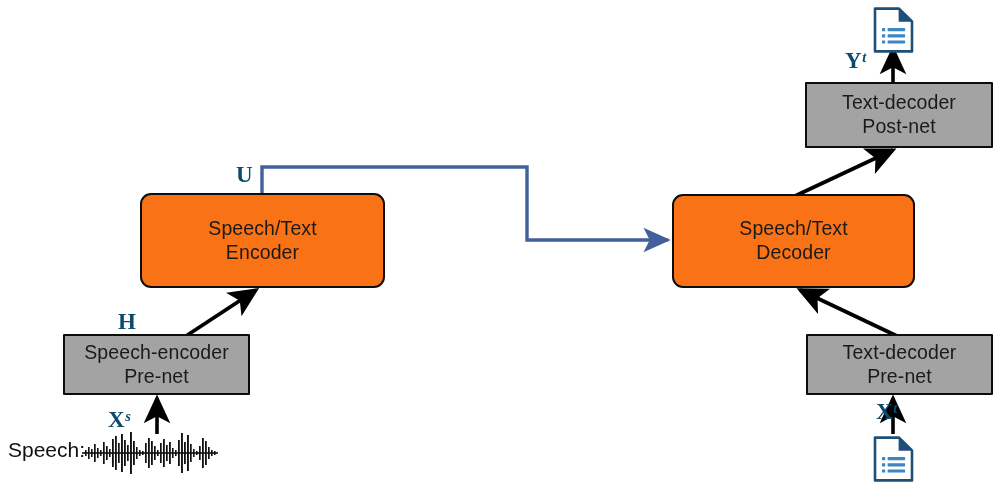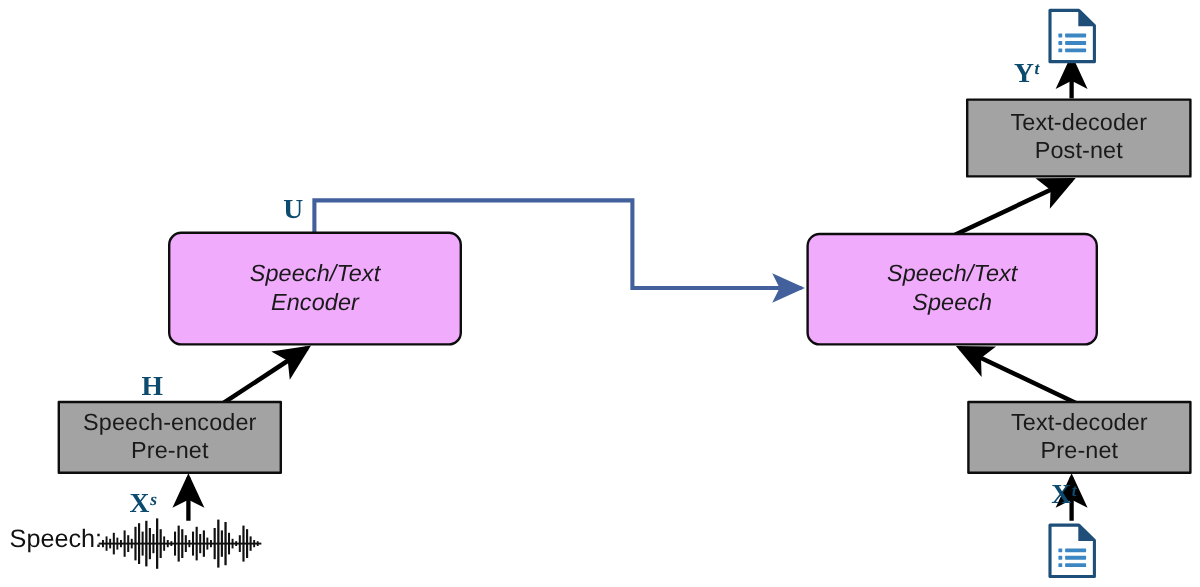--- a/index.html
+++ b/index.html
@@ -35,24 +35,23 @@
     line-height: 1.22;
     color: #1a1a1a;
     font-size: 19.5px;
     letter-spacing: 0.1px;
   }
   .node .ln {
     display: block;
     white-space: nowrap;
   }
   .node-blue {
-    background: #f0abfc;
+    background: #f97316;
     border: 2.4px solid #0d0d0d;
     border-radius: 11px;
-    font-style: italic;
   }
   .node-gray {
     background: #a3a3a3;
     border: 2.4px solid #0d0d0d;
     border-radius: 1px;
   }
   .mlabel {
     position: absolute;
     font-family: "Liberation Serif", serif;
     font-weight: bold;
@@ -106,33 +105,33 @@
 
     <line x1="795" y1="196" x2="893" y2="150" stroke="#000000" stroke-width="3.8" marker-end="url(#arrowBlack)"></line>
 
     <line x1="893" y1="82" x2="893" y2="49" stroke="#000000" stroke-width="3.6" marker-end="url(#arrowBlack)"></line>
 
     <line x1="893" y1="434" x2="893" y2="398" stroke="#000000" stroke-width="3.6" marker-end="url(#arrowBlack)"></line>
 
     <line x1="897" y1="336" x2="800" y2="290" stroke="#000000" stroke-width="3.8" marker-end="url(#arrowBlack)"></line>
   </svg>
 
-  <div class="node node-gray" style="left:48px; top:334px; width:187px; height:61px;">
+  <div class="node node-gray" style="left:63px; top:334px; width:187px; height:61px;">
     <span class="ln">Speech-encoder</span>
     <span class="ln">Pre-net</span>
   </div>
 
   <div class="node node-blue" style="left:140px; top:193px; width:245px; height:95px;">
     <span class="ln">Speech/Text</span>
     <span class="ln">Encoder</span>
   </div>
 
   <div class="node node-blue" style="left:672px; top:194px; width:243px; height:94px;">
     <span class="ln">Speech/Text</span>
-    <span class="ln">Speech</span>
+    <span class="ln">Decoder</span>
   </div>
 
   <div class="node node-gray" style="left:806px; top:334px; width:187px; height:61px;">
     <span class="ln">Text-decoder</span>
     <span class="ln">Pre-net</span>
   </div>
 
   <div class="node node-gray" style="left:805px; top:82px; width:188px; height:66px;">
     <span class="ln">Text-decoder</span>
     <span class="ln">Post-net</span>

